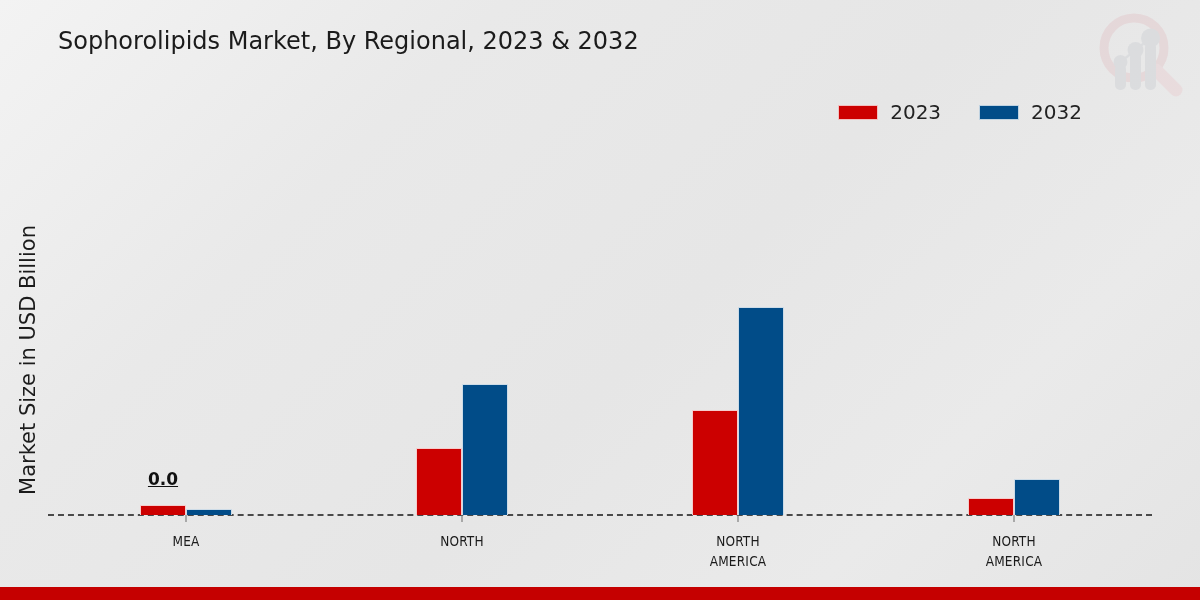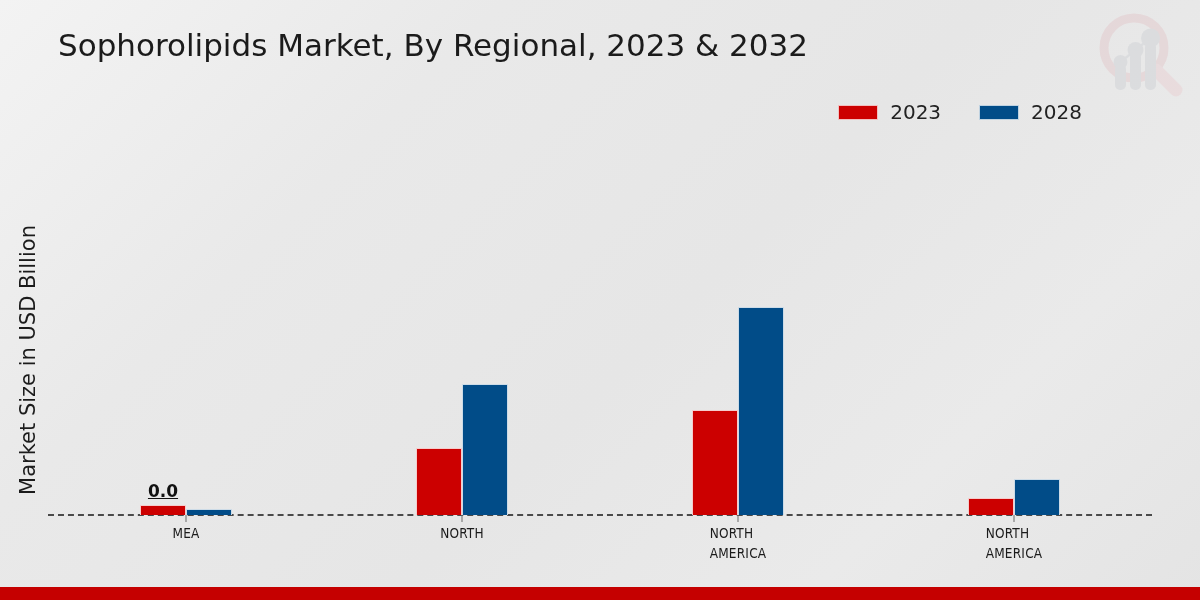--- a/index.html
+++ b/index.html
@@ -29,21 +29,21 @@
     height: 100px;
     opacity: 0.5;
     pointer-events: none;
   }
 
   
   #chart-title {
     position: absolute;
     left: 58px;
     top: 27px;
-    font-size: 31px;
+    font-size: 24px;
     font-weight: 400;
     color: #1b1b1b;
     letter-spacing: 0px;
     white-space: nowrap;
     font-family: "DejaVu Sans", sans-serif;
   }
 
   
   #legend {
     position: absolute;
@@ -129,21 +129,21 @@
     border-bottom: none;
   }
   .bar.y2023 { background: #cc0000; }
   .bar.y2032 { background: #014c88; }
 
   .bar-value {
     position: absolute;
     bottom: 100%;
     left: 50%;
     transform: translateX(-50%);
-    margin-bottom: 4px;
+    margin-bottom: 16px;
     font-size: 17px;
     font-weight: bold;
     color: #111;
     font-family: "DejaVu Sans", sans-serif;
     white-space: nowrap;
     text-decoration: underline;
   }
   .bar-wrap { position: relative; display: flex; align-items: flex-end; }
 
   .tick {
@@ -154,22 +154,22 @@
     height: 7px;
     background: #6a6a6a;
     transform: translateX(-50%);
   }
 
   .cat-label {
     position: absolute;
     left: 50%;
     top: 100%;
     transform: translateX(-50%);
-    margin-top: 9px;
-    text-align: left;
+    margin-top: 17px;
+    text-align: center;
     font-size: 13.5px;
     color: #1b1b1b;
     line-height: 1.45;
     font-family: "DejaVu Sans Condensed", "DejaVu Sans", sans-serif;
     white-space: pre-line;
     letter-spacing: 0.2px;
   }
 
   
   #bottom-strip {
@@ -203,21 +203,21 @@
 
   <div id="chart-title">Sophorolipids Market, By Regional, 2023 &amp; 2032</div>
 
   <div id="legend">
     <div class="legend-item">
       <span class="legend-swatch" style="background:#cc0000"></span>
       <span class="legend-label">2023</span>
     </div>
     <div class="legend-item">
       <span class="legend-swatch" style="background:#014c88"></span>
-      <span class="legend-label">2028</span>
+      <span class="legend-label">2032</span>
     </div>
   </div>
 
   <div id="y-axis-title">Market Size in USD Billion</div>
 
   <div id="plot">
     <div id="baseline"></div>
     <div id="groups">
         <div class="group">
           <div class="bars">

